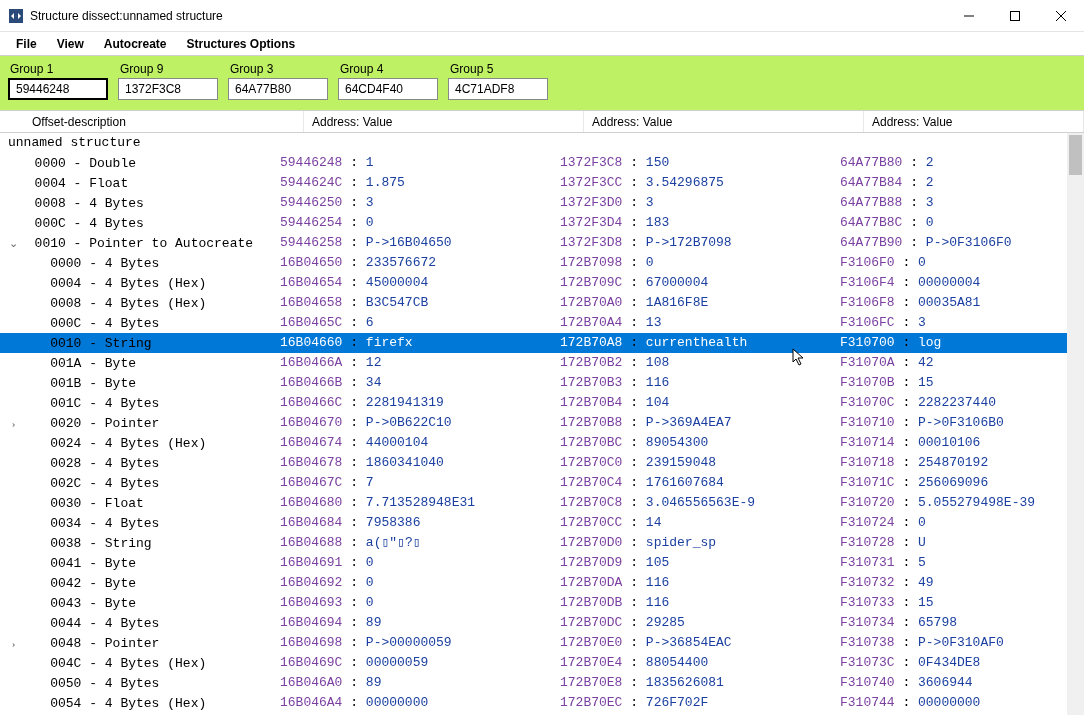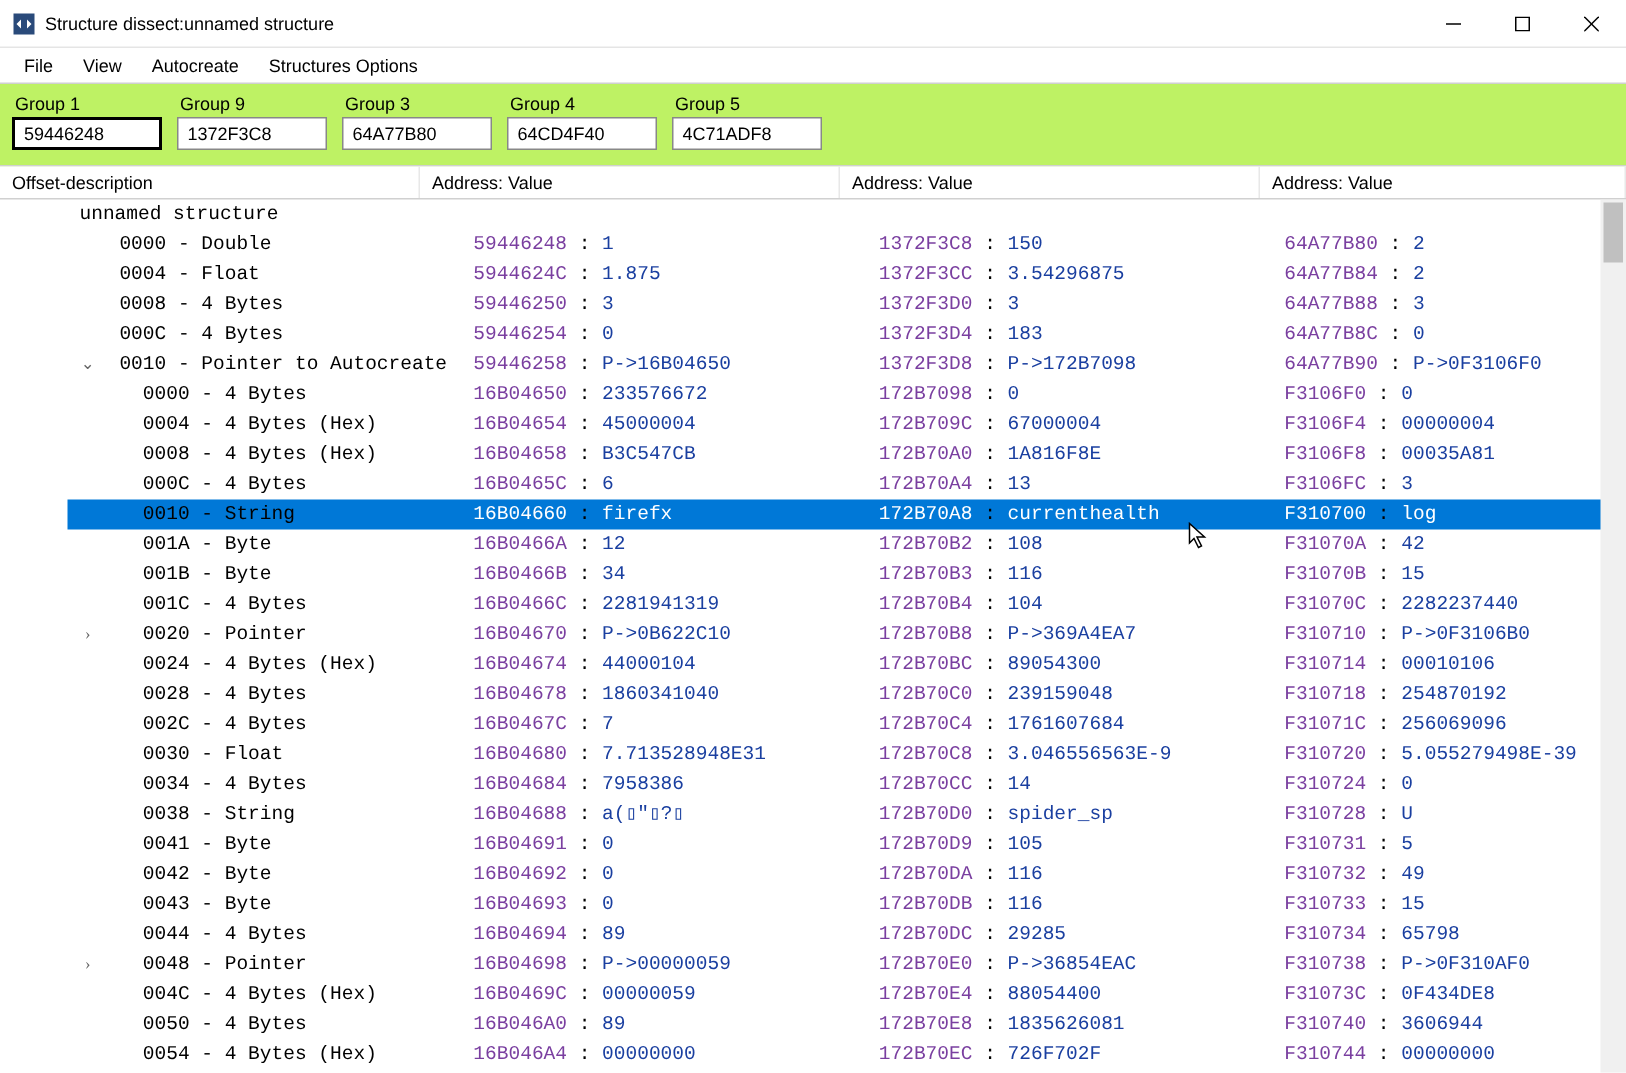--- a/index.html
+++ b/index.html
@@ -2,31 +2,31 @@
 <html><head>
 <meta charset="utf-8">
 <style>
 * { box-sizing: border-box; margin: 0; padding: 0; }
 body { font-family: "Segoe UI", Tahoma, sans-serif; font-size: 12px; background: #fff; color: #000; width: 1084px; height: 715px; overflow: hidden; position: relative; }
 .titlebar { height: 32px; display: flex; align-items: center; padding: 0 0 0 8px; border-bottom: 1px solid #e5e5e5; }
 .titlebar .icon { width: 16px; height: 16px; margin-right: 6px; display:inline-block; }
 .titlebar .title { flex: 1; font-size: 12px; }
 .titlebar .winbtns { display: flex; }
 .titlebar .winbtn { width: 46px; height: 30px; display:flex; align-items:center; justify-content:center; font-size:10px; }
-.menubar { height: 24px; display: flex; align-items: center; padding: 0 6px; gap: 0; border-bottom: 1px solid #d0d0d0; }
+.menubar { height: 24px; display: flex; align-items: center; padding: 0 6px; gap: 0; border-bottom: 1px solid #d0d0d0; font-weight: bold; }
 .menubar .menuitem { padding: 3px 10px; font-size: 12px; }
 .groupbar { display: flex; padding: 4px 8px 10px 8px; gap: 10px; border-bottom: 1px solid #d0d0d0; background: #bef264; }
 .group { display: flex; flex-direction: column; }
 .group-label { font-size: 12px; padding: 2px 0 2px 2px; }
 .group-input { width: 100px; height: 22px; border: 1px solid #888; padding: 2px 6px; font-family: "Segoe UI", sans-serif; font-size: 12px; background:#fff; }
 .group-input.active { border: 2px solid #000; width: 100px; }
-.headers { display: flex; height: 22px; border-bottom: 1px solid #d0d0d0; background: #fff; align-items: center; font-size: 12px; }
+.headers { display: flex; height: 22px; border-bottom: 1px solid #d0d0d0; background: #fff; align-items: center; font-size: 12px; padding-left: 24px; }
 .headers .hcol { padding-left: 8px; border-right: 1px solid #e8e8e8; height:100%; display:flex; align-items:center; }
 .tree-area { position: relative; height: 617px; overflow: hidden; }
-.rows { font-family: "Courier New", monospace; font-size: 13px; line-height: 20px; margin-left: 45px; }
+.rows { font-family: "Courier New", monospace; font-size: 13px; line-height: 20px; }
 .row { display: flex; height: 20px; align-items: center; white-space: pre; }
 .row.selected { background: #0078d7; color: #fff; }
 .row .c-offset { width: 280px; padding-left: 8px; color: #000; }
 .row .c-v1 { width: 280px; }
 .row .c-v2 { width: 280px; }
 .row .c-v3 { width: 236px; }
 .row.selected .c-offset, .row.selected .addr, .row.selected .val { color: #fff !important; }
 .addr { color: #7a3fa0; }
 .val { color: #1a3fa0; }
 .off-text { color: #000; }

